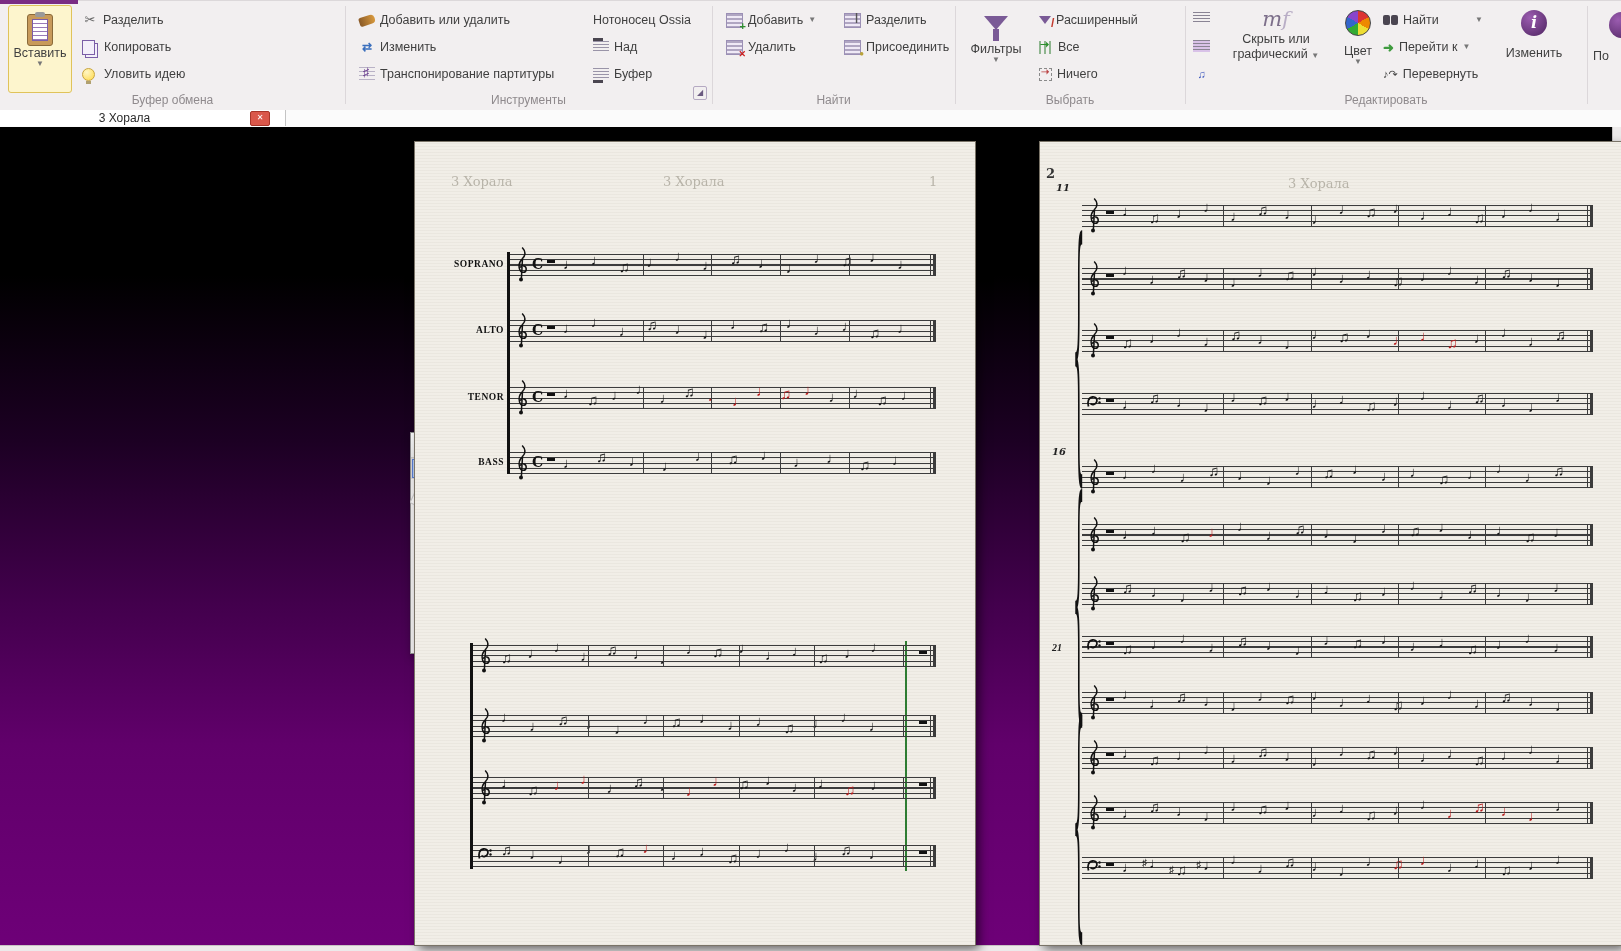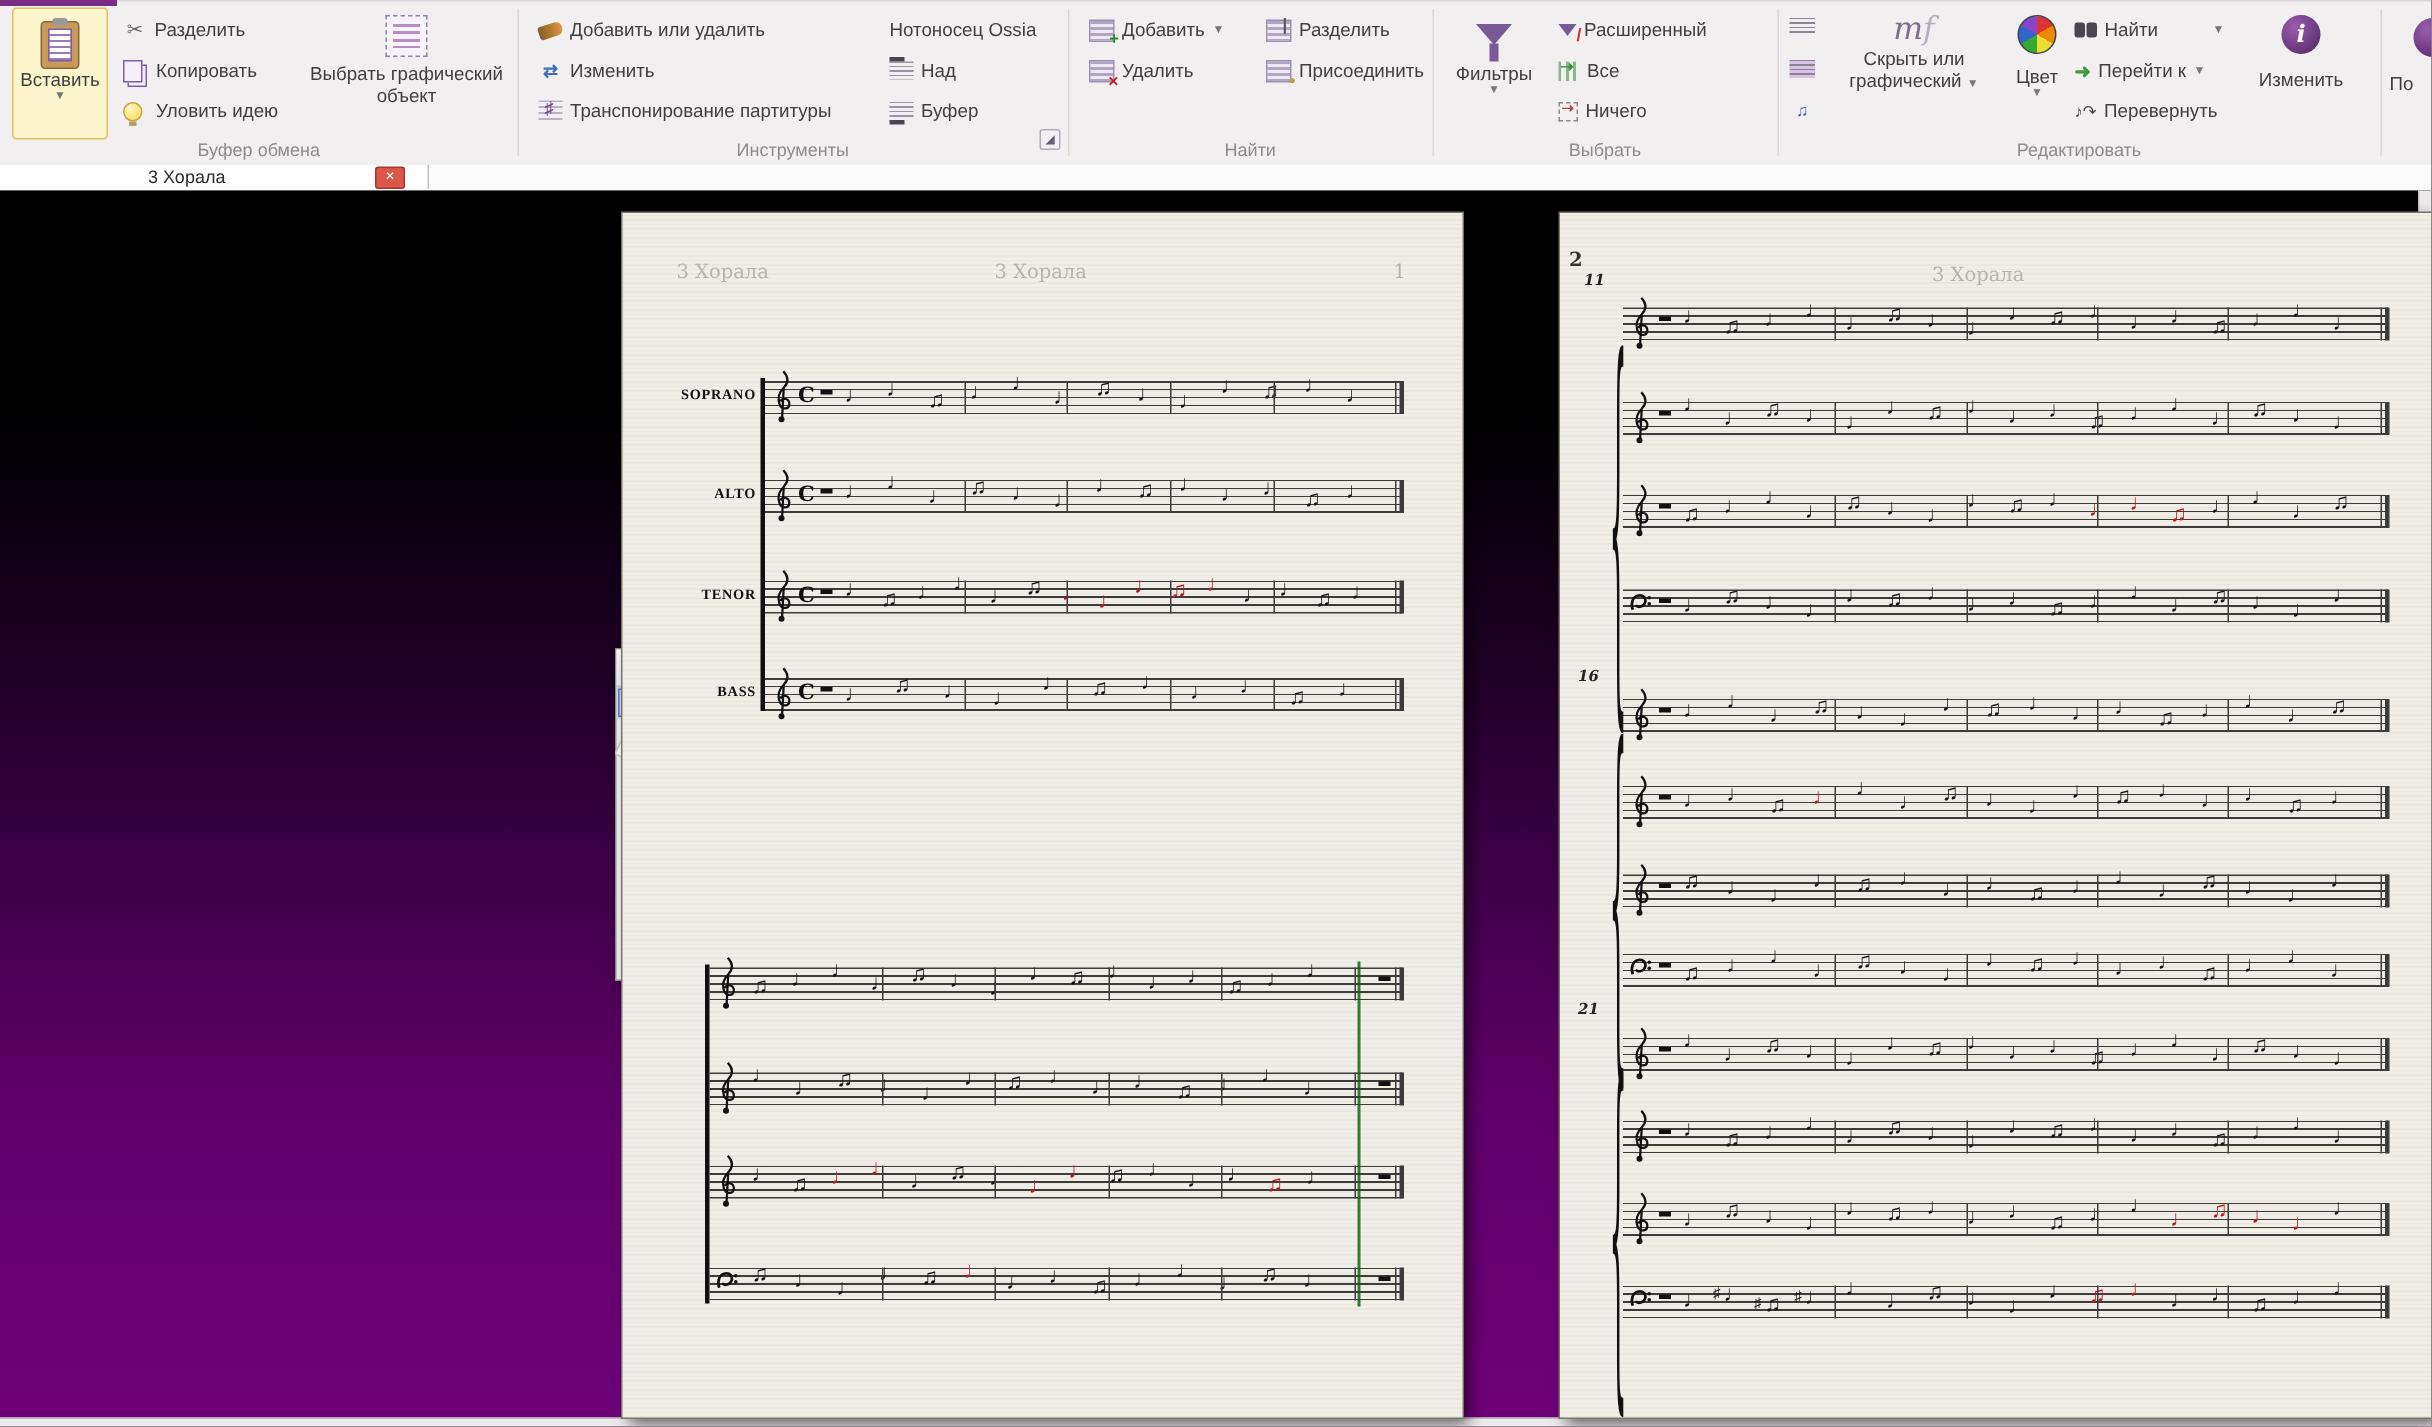--- a/index.html
+++ b/index.html
@@ -139,24 +139,20 @@
         <span>Разделить</span>
       </div>
       <div class="rrow" style="left:82px;top:35px">
         <span class="ico i-copy"></span>
         <span>Копировать</span>
       </div>
       <div class="rrow" style="left:82px;top:62px">
         <span class="ico i-bulb"></span>
         <span>Уловить идею</span>
       </div>
-      <div class="bigbtn" style="left:200px;top:5px;width:140px;height:86px">
-        <span class="ico i-selgraph" style="margin-top:4px"></span>
-        <span style="line-height:15px;margin-top:4px">Выбрать графический объект</span>
-      </div>
       <div class="grplabel">Буфер обмена</div>
     </div>
     <div class="vdiv" style="left:345px"></div>
 
     <div class="grp" style="left:345px;width:367px">
       <div class="rrow" style="left:14px;top:8px">
         <span class="ico i-trumpet"></span>
         <span>Добавить или удалить</span>
       </div>
       <div class="rrow" style="left:14px;top:35px">
@@ -563,21 +559,21 @@
         <div class="wrest" style="left: 446px;"></div>
         <div class="bl" style="left: 457px;"></div>
         <div class="bl thick" style="left: 460px;"></div>
       </div>
     </div>
     <div class="page" style="left: 1040px; top: 142px; width: 581px; height: 803px;">
       <div class="ptext pagenum" style="left: 6px; top: 24px;">2</div>
       <div class="ptext barnum" style="left: 16px; top: 40px;">11</div>
       <div class="ptext hdr" style="left: 248px; top: 34px;">3 Хорала</div>
       <div class="ptext barnum" style="left: 12px; top: 304px;">16</div>
-      <div class="ptext barnum" style="left: 12px; top: 526px;">21</div>
+      <div class="ptext barnum" style="left: 12px; top: 500px; font-family: Liberation Serif, serif;">21</div>
       <div class="brace" style="left: 33px; top: 63px; transform: scale(0.9, 14);">{</div>
       <div class="brace" style="left: 33px; top: 324px; transform: scale(0.9, 12.8);">{</div>
       <div class="brace" style="left: 33px; top: 550px; transform: scale(0.9, 12.4667);">{</div>
       <div class="staff" style="left: 42px; top: 63px; width: 510px;">
         <div class="clef" style="left: 4px; top: -8px;"><svg width="15" height="38" viewBox="0 0 15 38">
             <path d="M8.2 1.5 C11.5 5 11.8 9 8.5 12.5 C5.5 15.5 4.2 19 5.6 23.2 C7 27.4 12 27.2 12.2 23.4 C12.4 19.8 7.8 18.6 6.2 21.6 M8.5 12.5 L7.4 32.5" fill="none" stroke="#111" stroke-width="1.5"></path>
             <circle cx="7" cy="33.5" r="2" fill="#111"></circle>
           </svg></div>
         <div class="wrest" style="left: 24px;"></div>
         <div class="note" style="left: 40px; top: -2px;">♩</div>

